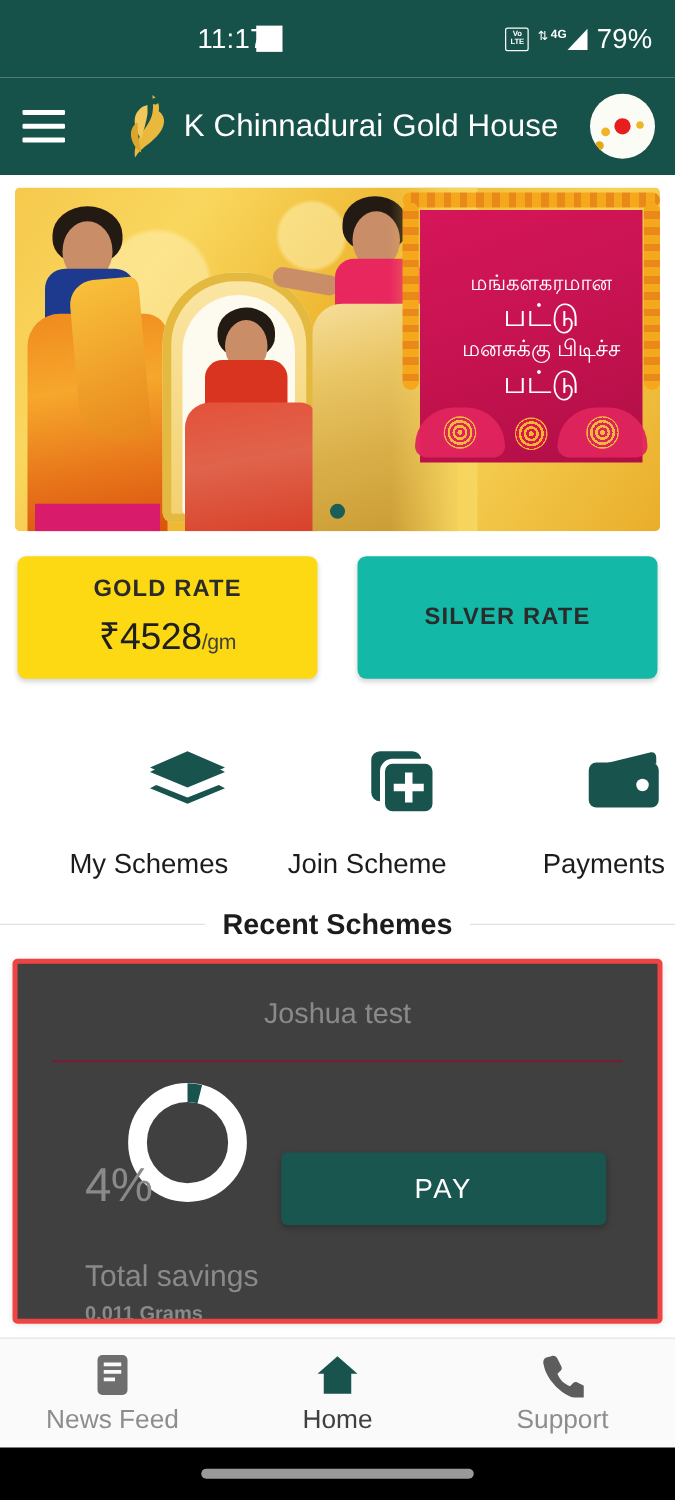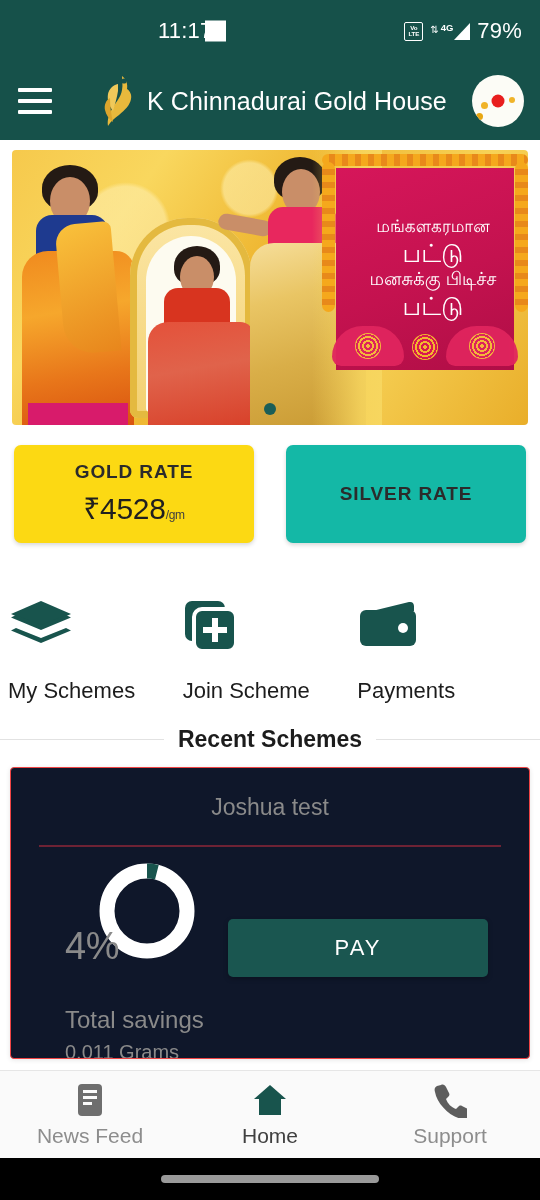--- a/index.html
+++ b/index.html
@@ -164,55 +164,55 @@
   .rates { display:flex; gap:32px; margin:20px 14px 0 14px; }
   .rate-card {
     flex:1; height:98px; border-radius:7px;
     display:flex; flex-direction:column; align-items:center; justify-content:center;
     gap:4px; box-shadow:0 2px 4px rgba(0,0,0,.16);
   }
   .gold-card { background:#FCD913; }
   .silver-card { background:#14b8a6; }
   .rate-label { font-size:19px; font-weight:bold; letter-spacing:.9px; color:#2B2B2B; }
   .rate-value { font-size:30px; color:#1F1F1F; font-weight:400; letter-spacing:-.3px; }
-  .rate-value .u { font-size:12px; color:#3F3F3F; }
+  .rate-value .u { font-size:17px; color:#3F3F3F; }
 
   
   .actions { display:flex; margin-top:54px; padding:0 8px; }
-  .action { flex:1; display:flex; flex-direction:column; align-items:flex-start; gap:0; }
+  .action { flex:1; display:flex; flex-direction:column; align-items:flex-end; gap:0; }
   .action .ic { height:62px; display:flex; align-items:center; justify-content:center; }
   .action .lbl { font-size:22px; color:#1C1C1C; margin-top:19px; }
 
   
   .section-div { display:flex; align-items:center; margin:22px 0 0 0;font-weight:bold; }
   .section-div .line { flex:1; height:1px; background:#E2E2E2; }
   .section-div .txt { font-size:23px; color:#1C1C1C; padding:0 14px; white-space:nowrap; }
 
   .scheme-card {
-    margin:14px 10px 0 10px; background:#0f172a; border:1px solid #ef4444;
+    margin:14px 10px 0 10px; background:#404040; border:4px solid #ef4444;
     border-radius:4px; box-shadow:0 1px 5px rgba(0,0,0,.10);
     padding:26px 26px 14px 26px; position:relative; height:292px; overflow:hidden;
   }
   .scheme-name { text-align:center; font-size:23px; color:#8A8A8A; }
   .scheme-rule { height:1.6px; background:#6E2234; margin:24px 2px 0 2px; }
   .progress-row { position:relative; margin-top:16px; height:130px; }
   .ring-wrap { position:absolute; left:62px; top:0; width:96px; height:96px; }
   .ring-pct {
     position:absolute; left:0; top:62px; width:110px; text-align:center;
     font-size:38px; color:#8A8A8A; letter-spacing:-.5px;
   }
   .pay-btn {
     position:absolute; right:15px; top:56px; width:260px; height:58px;
     background:#1A5650; color:#ffffff; border:none; border-radius:5px;
     font-size:22px; letter-spacing:2px; font-family:"Liberation Sans", sans-serif;
     box-shadow:0 2px 5px rgba(0,0,0,.25); cursor:pointer;
   }
   .savings { position:absolute; left:54px; bottom:-6px; }
   .savings .t1 { font-size:24px; color:#8A8A8A; }
-  .savings .t2 { font-size:20px; color:#8A8A8A; margin-top:7px; }
+  .savings .t2 { font-size:16px; color:#8A8A8A; margin-top:7px;font-weight:bold; }
 
   
   .bottom-nav {
     position:absolute; left:0; bottom:42px; width:540px; height:88px;
     background:#FAFAFA; border-top:1px solid #E6E6E6;
     display:flex; align-items:center;
   }
   .nav-item { flex:1; display:flex; flex-direction:column; align-items:center; gap:6px;
     cursor:pointer; }
   .nav-item .nlbl { font-size:21px; }

